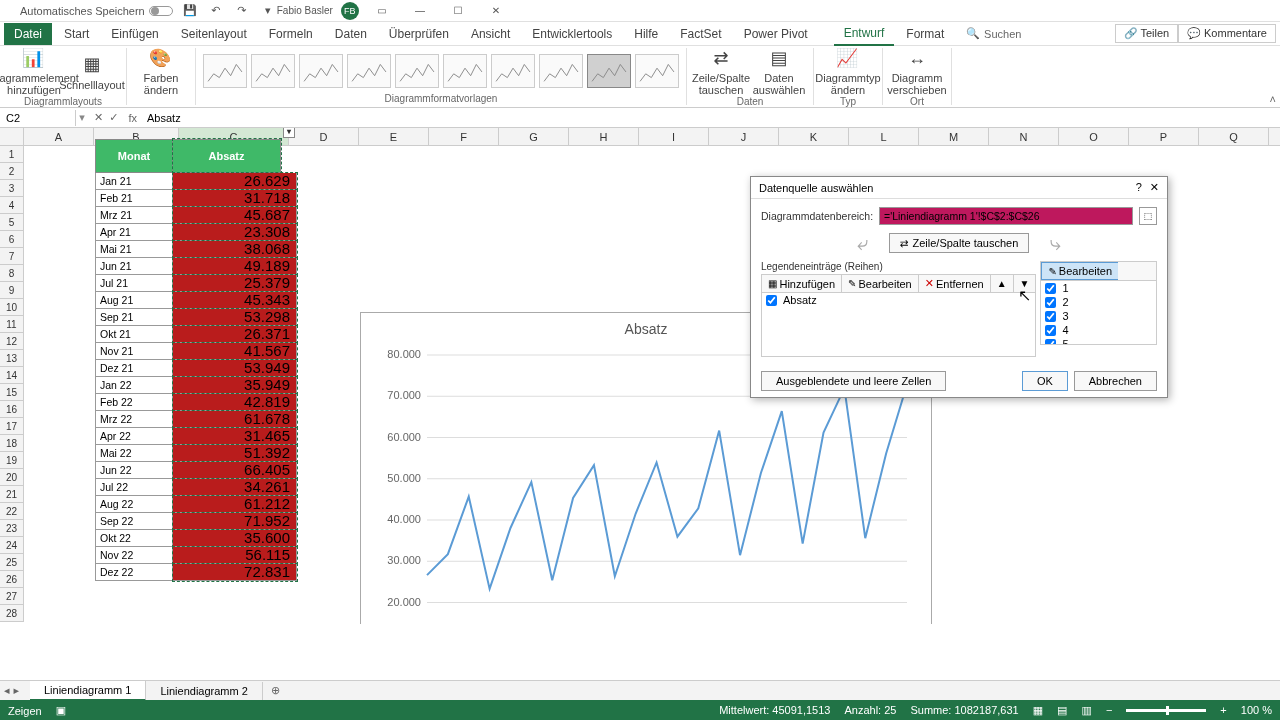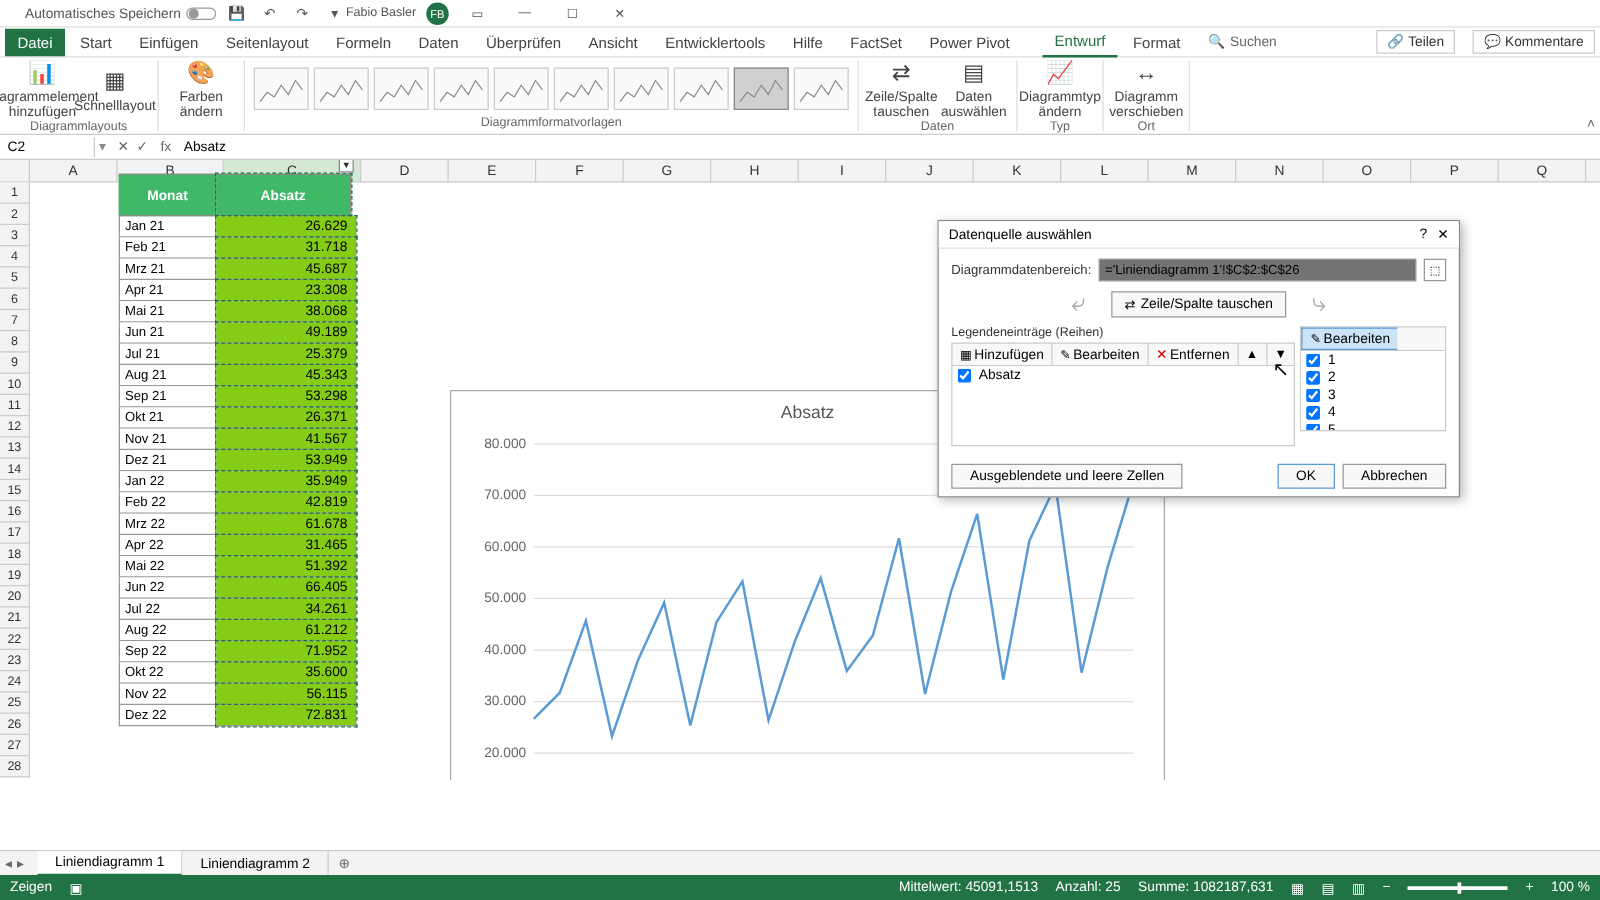--- a/index.html
+++ b/index.html
@@ -14,21 +14,21 @@
 .titlebar-tools{color:#217346;font-size:11px}
 .titlebar-right{display:flex;align-items:center;gap:8px}
 .user-badge{width:18px;height:18px;border-radius:50%;background:#217346;color:#fff;display:flex;align-items:center;justify-content:center;font-size:9px}
 .win-btn{width:30px;height:20px;display:flex;align-items:center;justify-content:center;color:#555;font-size:10px}
 .ribbon-tabs{height:24px;display:flex;align-items:center;padding:0 4px;border-bottom:1px solid #e0e0e0;gap:2px}
 .ribbon-tab{padding:4px 10px;font-size:12px;color:#444;cursor:pointer}
 .ribbon-tab.file{background:#217346;color:#fff}
 .ribbon-tab.active{color:#217346;border-bottom:2px solid #217346}
 .ribbon-tab.sep{margin-left:14px}
 .ribbon-search{margin-left:10px;display:flex;align-items:center;gap:4px;color:#666}
-.ribbon-right{margin-left:auto;display:flex;gap:14px}
+.ribbon-right{margin-left:auto;display:flex;gap:0}
 .ribbon-btn-box{border:1px solid #ccc;padding:2px 8px;font-size:11px;color:#333}
 .ribbon-body{height:62px;display:flex;border-bottom:1px solid #ccc;padding:2px 0;position:relative}
 .ribbon-group{display:flex;flex-direction:column;align-items:center;border-right:1px solid #e0e0e0;padding:0 6px;height:100%}
 .ribbon-group-content{display:flex;flex:1;align-items:center;gap:2px}
 .ribbon-group-label{font-size:10px;color:#666;padding-bottom:1px}
 .big-btn{display:flex;flex-direction:column;align-items:center;justify-content:center;width:56px;height:48px;font-size:10px;color:#444;text-align:center;line-height:1.1;cursor:pointer}
 .big-btn .ico{width:24px;height:24px;margin-bottom:2px;display:flex;align-items:center;justify-content:center;font-size:18px}
 .chart-style{width:44px;height:34px;border:1px solid #ccc;background:#fafafa;position:relative;cursor:pointer;margin:1px}
 .chart-style svg{width:100%;height:100%}
 .chart-style.sel{background:#d0d0d0;border:1px solid #888}
@@ -45,32 +45,32 @@
 .col-h.sel{background:#d4e8d4}
 .row-headers{position:absolute;left:0;top:18px;width:24px;background:#f3f3f3}
 .row-h{height:17px;border-bottom:1px solid #ccc;border-right:1px solid #ccc;text-align:center;font-size:10px;color:#333;line-height:17px}
 .data-table{position:absolute;left:95px;top:11px}
 .th-cell{background:#3fb968;color:#fff;text-align:center;font-size:12px;font-weight:600;border:1px solid #888;line-height:32px;height:34px}
 .th-monat{width:78px;float:left}
 .th-absatz{width:108px;float:left;border-left:none}
 .filter-icon{position:absolute;right:2px;bottom:1px;width:12px;height:12px;background:#fff;border:1px solid #888;font-size:8px;line-height:10px;text-align:center;color:#333}
 .data-row{clear:both;display:flex}
 .td-monat{width:78px;height:17px;border:1px solid #999;border-top:none;background:#fff;padding:0 4px;font-size:10.5px;line-height:16px}
-.td-absatz{width:112px;height:17px;border:1px solid #999;border-top:none;border-left:none;background:#84cc16;padding:0 6px;text-align:right;font-size:11px;line-height:16px;position:relative}
+.td-absatz{width:124px;height:17px;border:1px solid #999;border-top:none;border-left:none;background:#b91c1c;padding:0 6px;text-align:right;font-size:15px;line-height:16px;position:relative}
 .marching{outline:1.5px dashed #217346}
 .chart-container{position:absolute;left:360px;top:184px;width:572px;height:448px;border:1px solid #aaa;background:#fff}
 .chart-title{text-align:center;font-size:14px;color:#555;padding:8px 0}
 .chart-plot{position:relative;width:540px;height:380px;margin-left:16px}
 .dialog{position:absolute;left:750px;top:176px;width:418px;background:#fff;border:1px solid #888;box-shadow:2px 2px 8px rgba(0,0,0,0.3);z-index:100}
 .dialog-title{height:22px;background:#fff;display:flex;align-items:center;padding:0 8px;font-size:11px;border-bottom:1px solid #ddd}
 .dialog-title-btns{margin-left:auto;display:flex;gap:8px}
 .dialog-body{padding:8px 10px}
 .dlg-row{display:flex;align-items:center;margin-bottom:6px;gap:6px}
 .dlg-label{font-size:10.5px;color:#333}
-.dlg-input{flex:1;border:1px solid #999;padding:2px 4px;font-size:10.5px;height:18px;background:#737373}
+.dlg-input{flex:1;border:1px solid #999;padding:2px 4px;font-size:10.5px;height:18px;background:#be185d}
 .dlg-range-btn{width:18px;height:18px;border:1px solid #999;display:flex;align-items:center;justify-content:center;font-size:9px}
 .swap-section{display:flex;align-items:center;justify-content:center;margin:6px 0;gap:4px}
 .swap-arrow{width:44px;height:24px;display:flex;align-items:center;justify-content:center;color:#aaa;font-size:20px}
 .swap-btn{border:1px solid #999;padding:3px 10px;font-size:10.5px;background:#f8f8f8;display:flex;align-items:center;gap:4px}
 .two-col{display:flex;gap:4px}
 .col-panel{flex:1}
 .panel-label{font-size:10px;color:#333;margin-bottom:2px}
 .panel-toolbar{display:flex;border:1px solid #ccc;background:#f8f8f8}
 .tb-btn{border-right:1px solid #ccc;padding:2px 6px;font-size:10px;display:flex;align-items:center;gap:2px;cursor:pointer}
 .tb-btn.active{background:#cde4f7;border:1px solid #5b9bd5}
@@ -79,21 +79,21 @@
 .list-item input{width:11px;height:11px}
 .dlg-footer{display:flex;padding:6px 10px;gap:6px;align-items:center}
 .dlg-footer-btn{border:1px solid #999;padding:3px 14px;font-size:11px;background:#f8f8f8;cursor:pointer}
 .dlg-footer-btn.primary{border:1px solid #5b9bd5}
 .sheet-tabs{position:absolute;bottom:20px;left:0;right:0;height:20px;display:flex;align-items:center;background:#f3f3f3;border-top:1px solid #ccc;padding-left:30px;gap:0}
 .sheet-nav{position:absolute;left:4px;display:flex;gap:4px;color:#666}
 .sheet-tab{padding:3px 14px;font-size:11px;border-right:1px solid #ccc;background:#f3f3f3;cursor:pointer}
 .sheet-tab.active{background:#fff;border-bottom:2px solid #217346}
 .sheet-add{padding:3px 8px;color:#666;cursor:pointer}
 .statusbar{position:absolute;bottom:0;left:0;right:0;height:20px;background:#217346;color:#fff;display:flex;align-items:center;padding:0 8px;font-size:10.5px}
-.status-left{display:flex;gap:14px;align-items:center}
+.status-left{display:flex;gap:14px;align-items:flex-end}
 .status-right{margin-left:auto;display:flex;gap:14px;align-items:center}
 .zoom-slider{width:80px;height:3px;background:#fff;position:relative}
 .zoom-slider::after{content:"";position:absolute;left:50%;top:-3px;width:3px;height:9px;background:#fff}
 .cursor-arrow{position:absolute;left:1018px;top:286px;z-index:200;font-size:16px;color:#000;pointer-events:none}
 </style>
 </head>
 <body>
 
 <div class="titlebar">
   <div class="titlebar-left">

